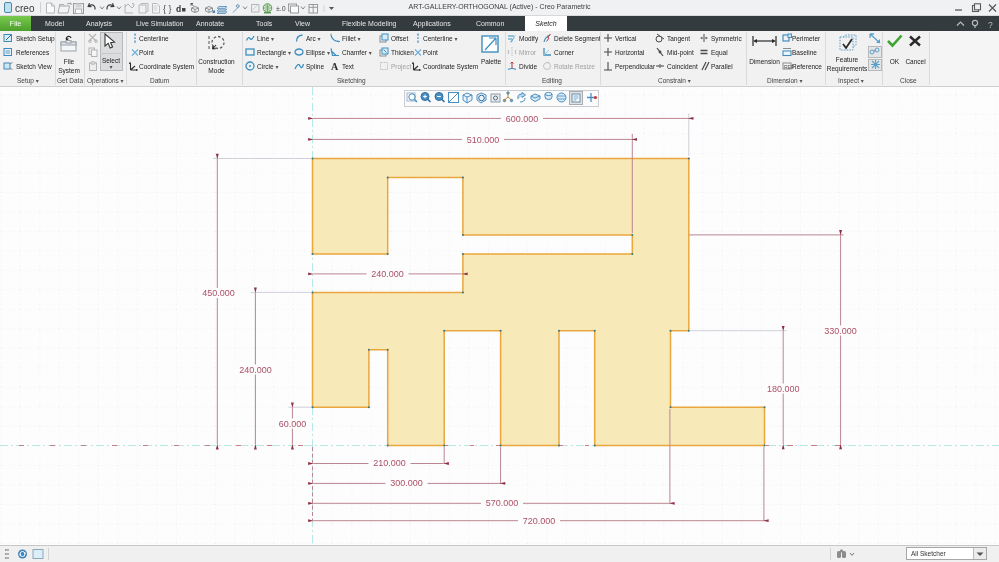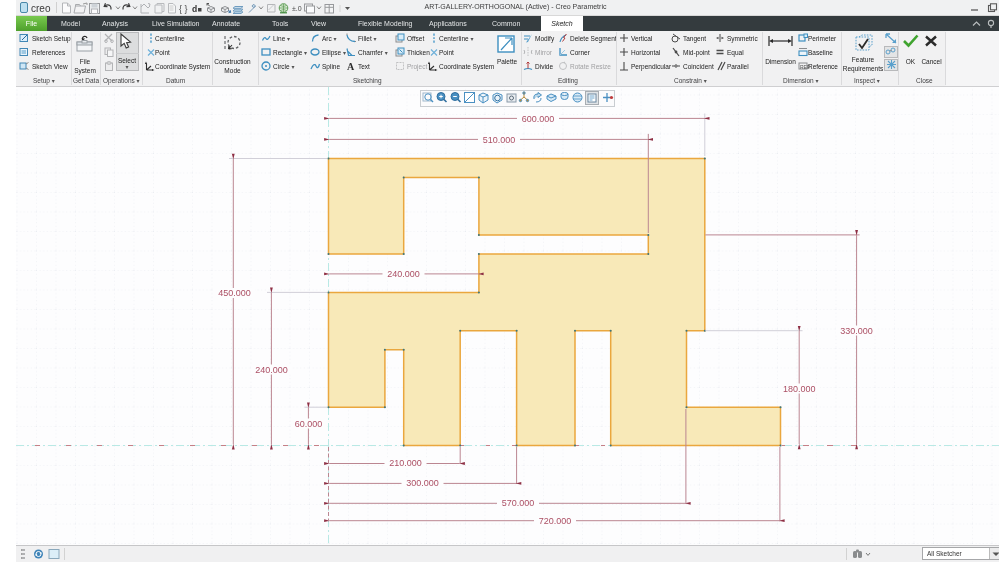--- a/index.html
+++ b/index.html
@@ -1,17 +1,17 @@
 <!DOCTYPE html>
 <html><head>
 <meta charset="utf-8">
 <style>
 * { margin:0; padding:0; box-sizing:border-box; }
 html,body { width:999px; height:562px; overflow:hidden; font-family:"Liberation Sans", sans-serif; }
-#app { position:relative; width:862px; height:562px; background:#fff;margin-left:16px; }
+#app { position:relative; width:862px; height:562px; background:#fff; }
 .abs { position:absolute; }
 
 #titlebar { left:0; top:0; width:999px; height:16px; background:#f0f1f2; border-bottom:1px solid #d8d8d8; }
 #titletext { left:0; top:3px; width:999px; text-align:center; font-size:7px; color:#3c3c3c; }
 
 #tabbar { left:0; top:16px; width:999px; height:15px; background:#343b3e; }
 .tab { position:absolute; top:16px; height:15px; font-size:7px; color:#e3e5e6; line-height:15px; }
 
 #ribbon { left:0; top:31px; width:999px; height:56px; background:#f1f1f2; border-bottom:1px solid #cfcfd1; }
 .sep { position:absolute; width:1px; height:53px; background:#dadadc; }

